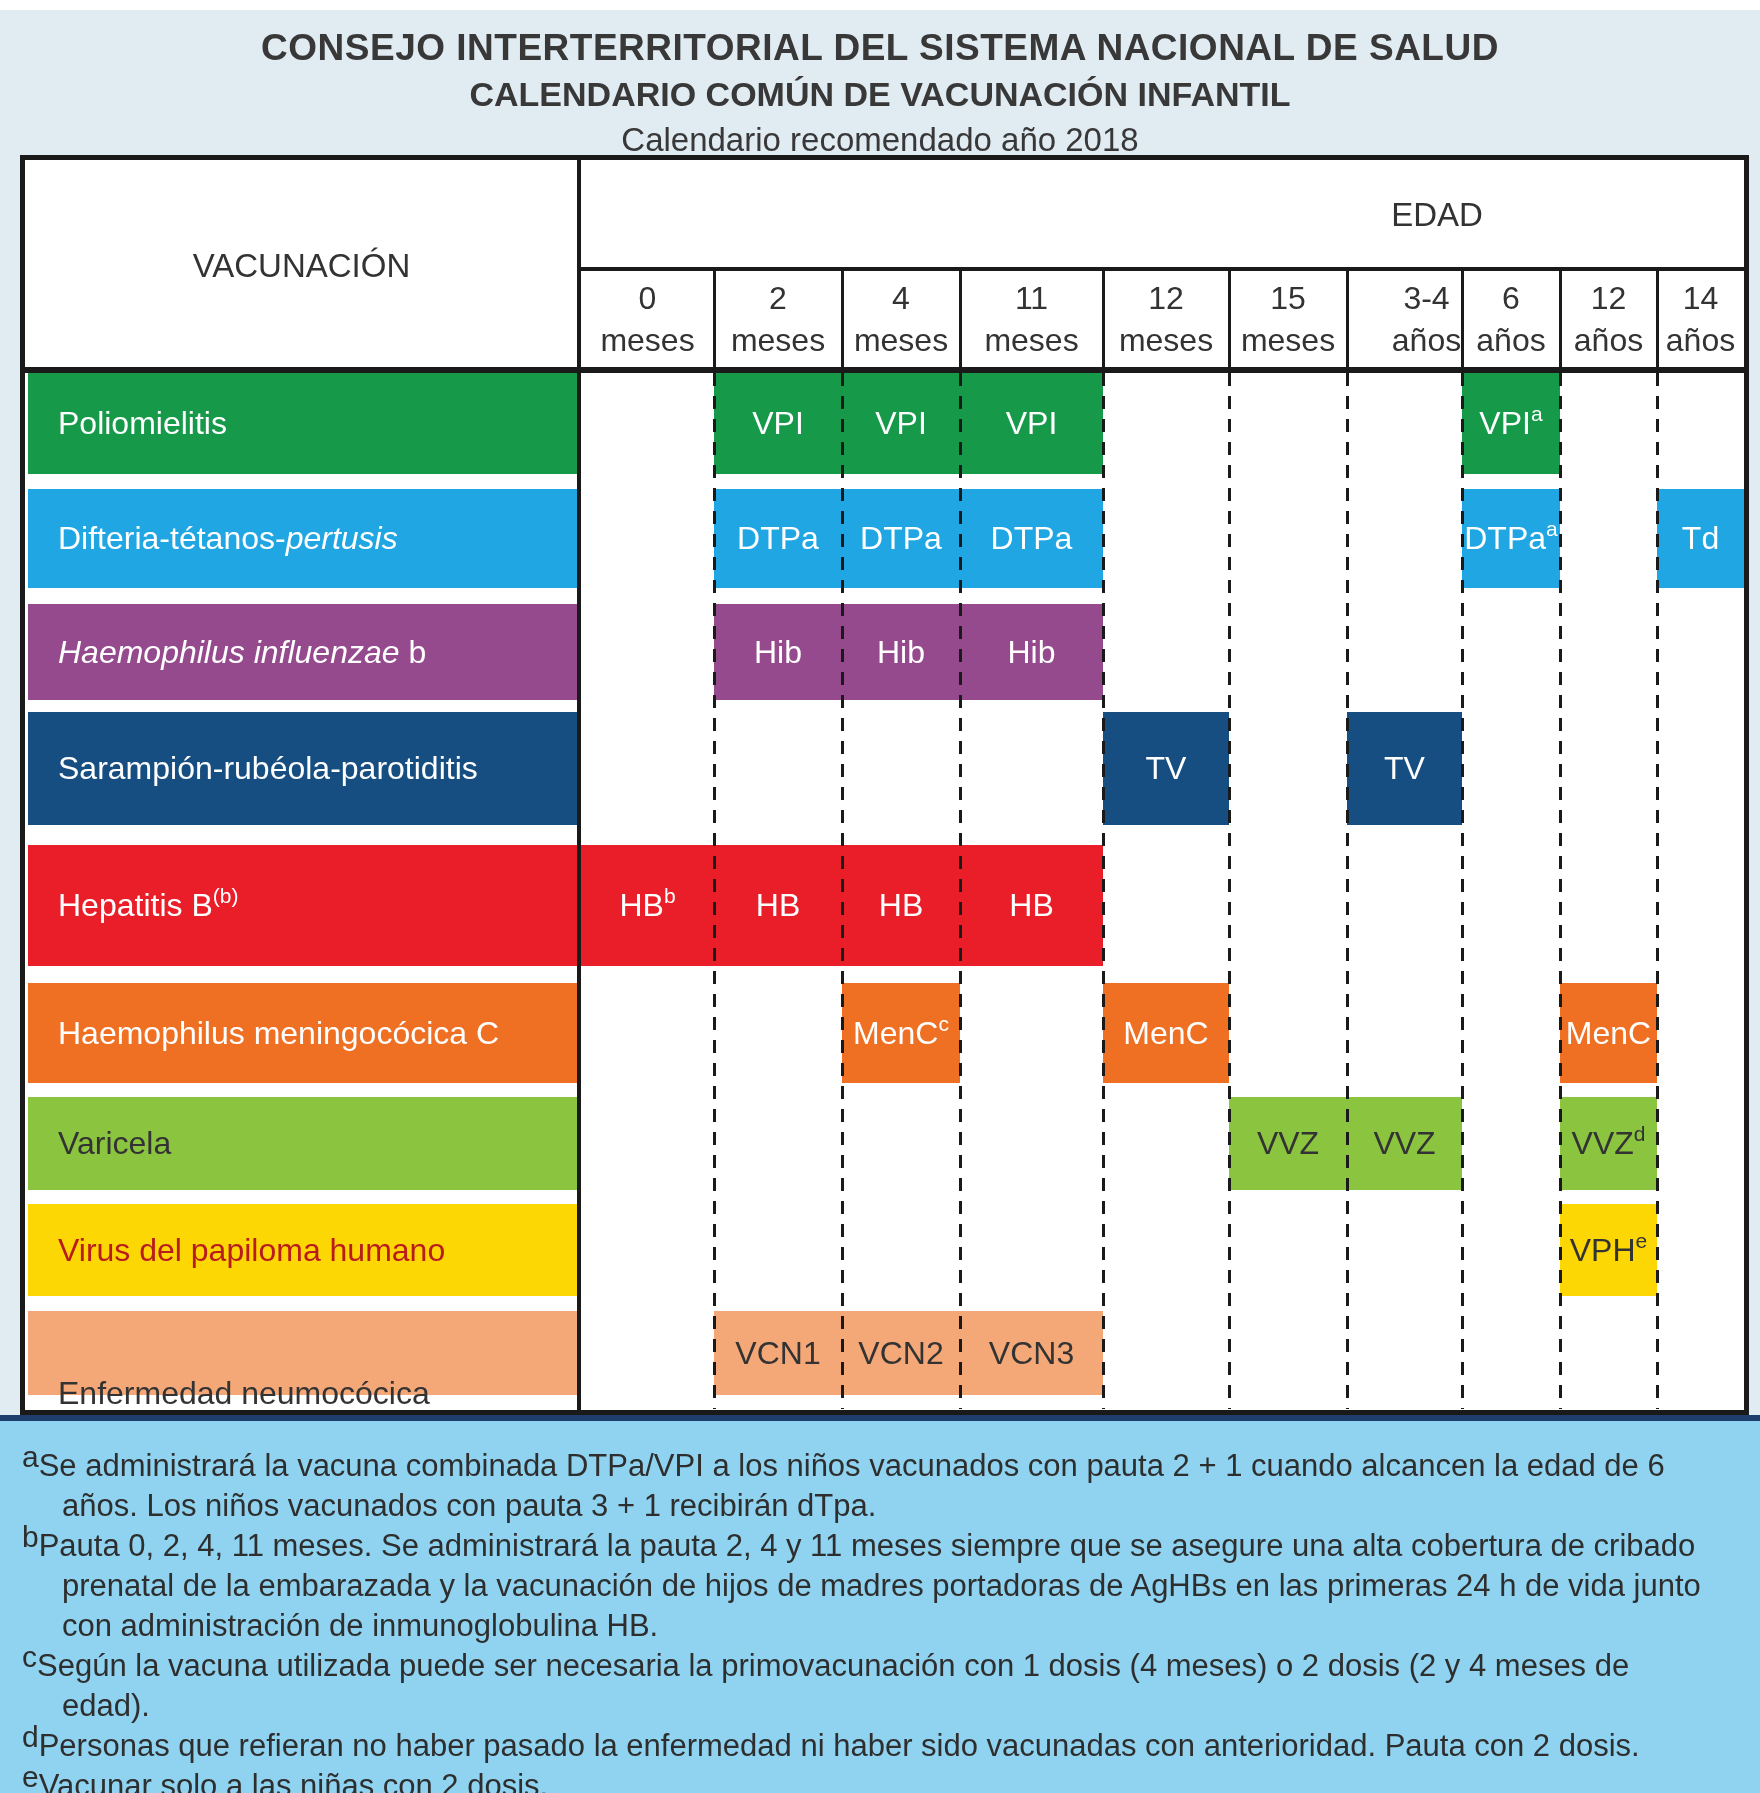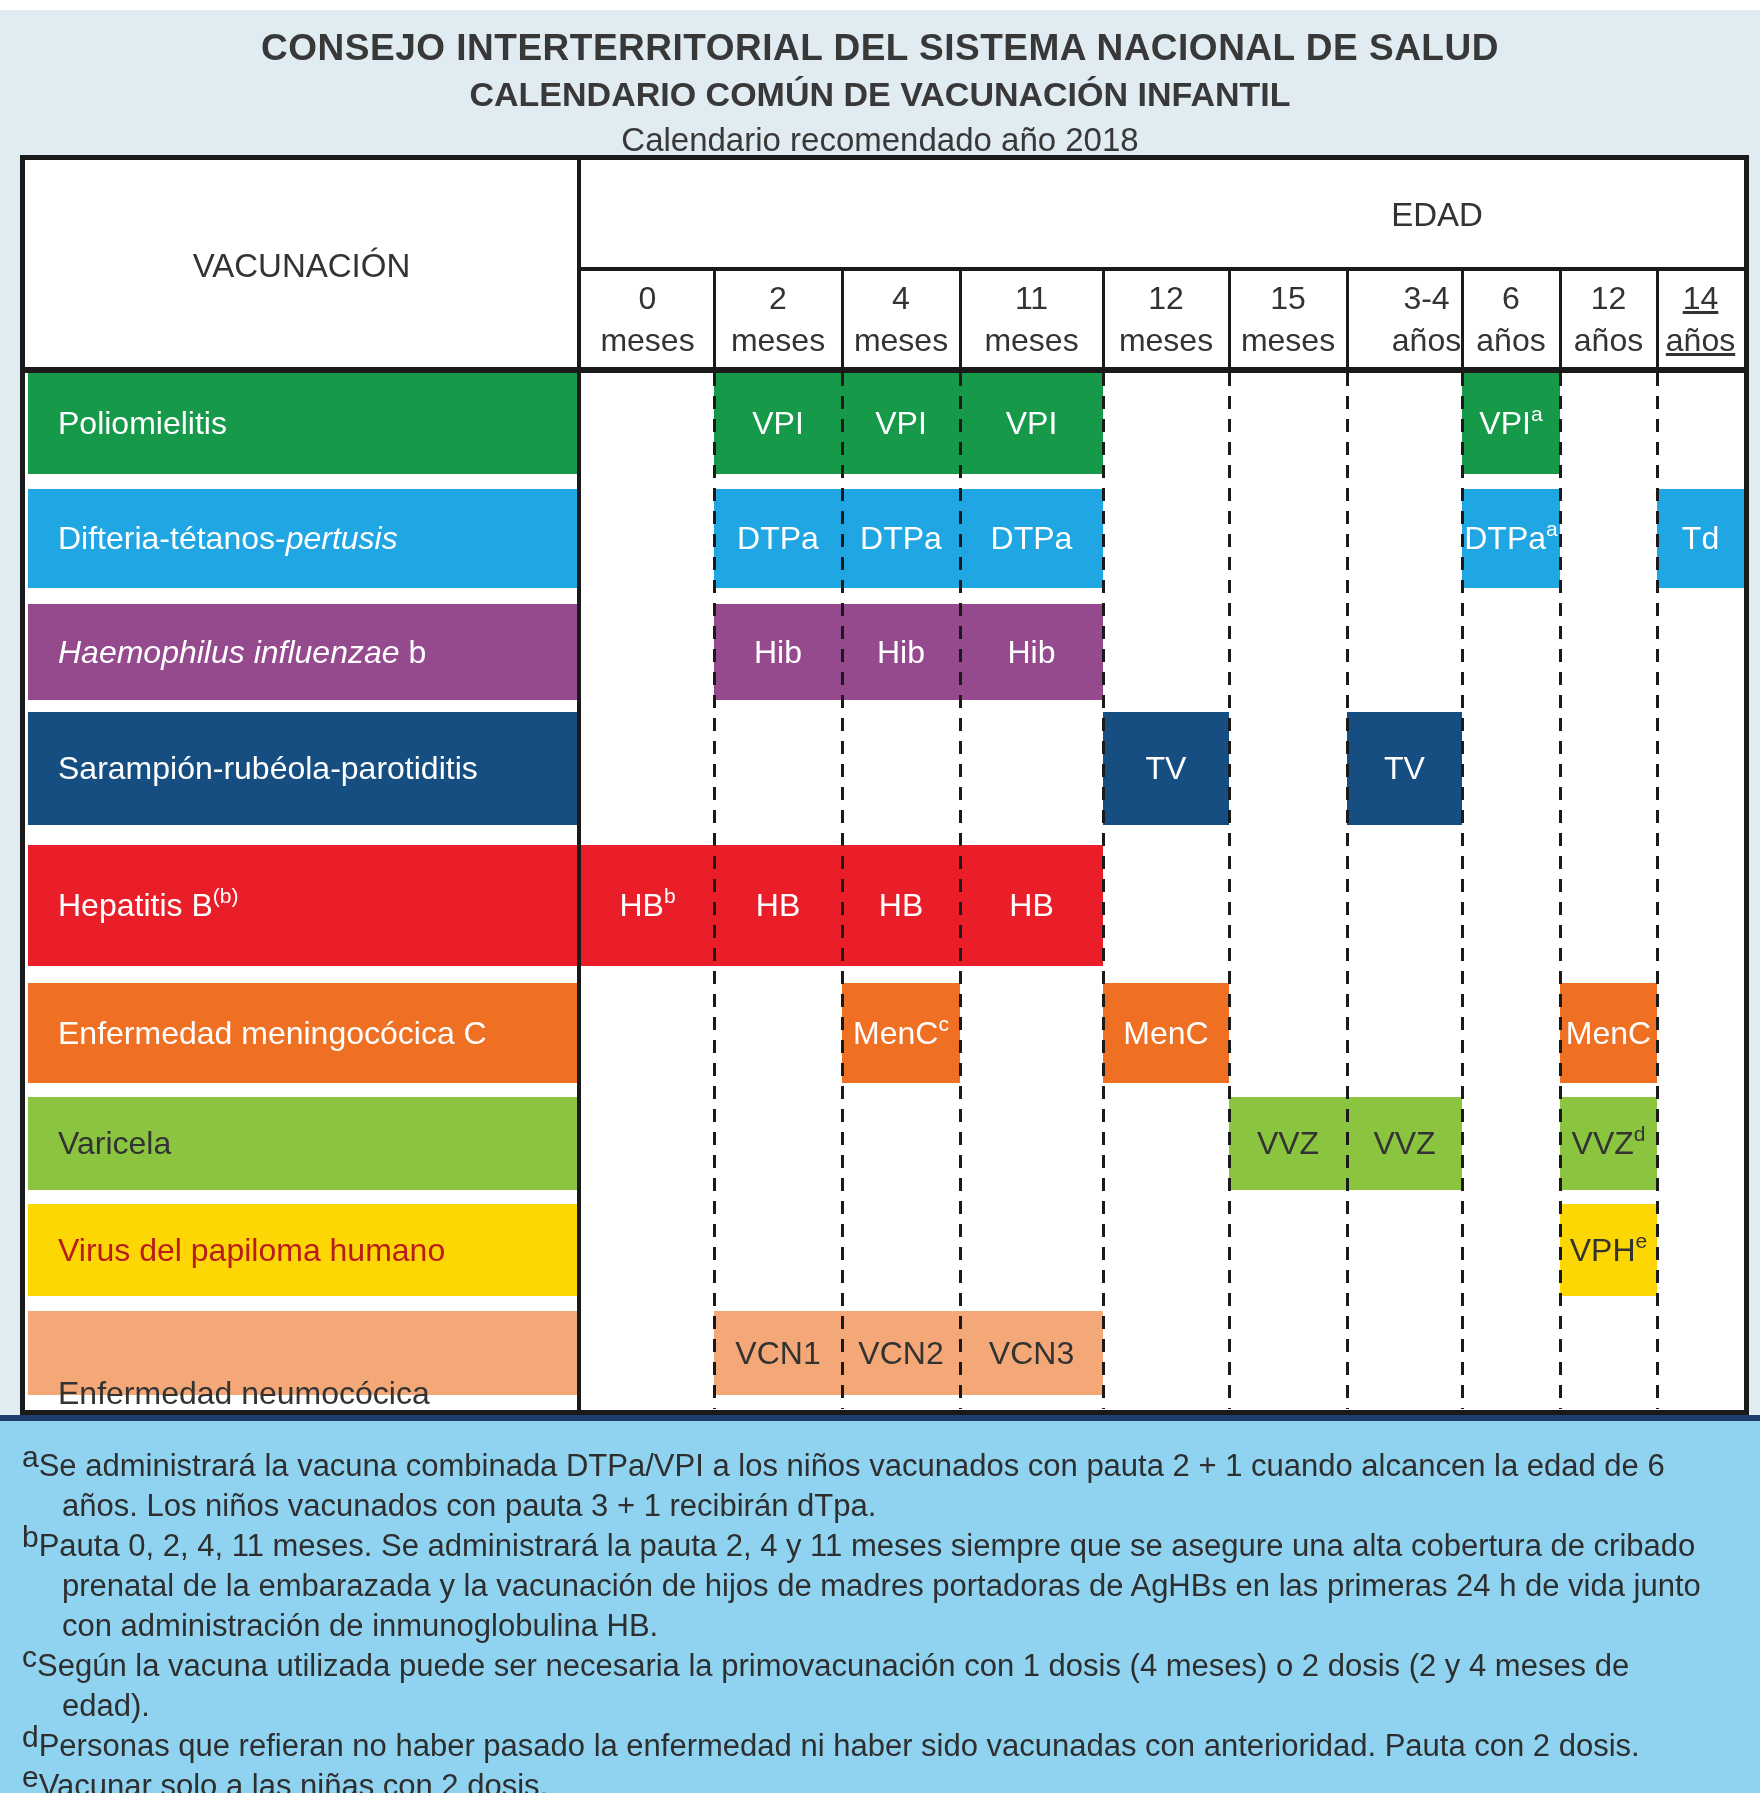--- a/index.html
+++ b/index.html
@@ -89,21 +89,21 @@
         <div>años</div>
       </div>
       <div class="abs line" style="top: 267px; left: 1461px; width: 3px; height: 100px;"></div>
       <div class="abs dash" style="left: 1460.5px;"></div>
       <div class="abs col-head" style="left: 1560px; width: 97px;">
         <div>12</div>
         <div>años</div>
       </div>
       <div class="abs line" style="top: 267px; left: 1559px; width: 3px; height: 100px;"></div>
       <div class="abs dash" style="left: 1558.5px;"></div>
-      <div class="abs col-head" style="left: 1657px; width: 87px; text-decoration: underline;">
+      <div class="abs col-head" style="left: 1657px; width: 87px;">
         <div>14</div>
         <div>años</div>
       </div>
       <div class="abs line" style="top: 267px; left: 1656px; width: 3px; height: 100px;"></div>
       <div class="abs dash" style="left: 1655.5px;"></div>
       <div class="abs band" style="top: 373px; left: 28px; width: 549px; height: 101px; background: rgb(22, 154, 74);"></div>
       <div class="abs row-label" style="top: 373px; left: 28px; width: 549px; height: 101px; line-height: 101px; color: rgb(255, 255, 255);"><span>Poliomielitis</span></div>
       <div class="abs band" style="top: 373px; left: 714px; width: 389px; height: 101px; background: rgb(22, 154, 74);"></div>
       <div class="abs cell-code" style="top: 373px; left: 714px; width: 128px; height: 101px; line-height: 101px; color: rgb(255, 255, 255);"><span>VPI</span></div>
       <div class="abs cell-code" style="top: 373px; left: 842px; width: 118px; height: 101px; line-height: 101px; color: rgb(255, 255, 255);"><span>VPI</span></div>
@@ -133,21 +133,21 @@
       <div class="abs band" style="top: 712px; left: 1347px; width: 115px; height: 113px; background: rgb(23, 78, 129);"></div>
       <div class="abs cell-code" style="top: 712px; left: 1347px; width: 115px; height: 113px; line-height: 113px; color: rgb(255, 255, 255);"><span>TV</span></div>
       <div class="abs band" style="top: 845px; left: 28px; width: 549px; height: 121px; background: rgb(233, 30, 41);"></div>
       <div class="abs row-label" style="top: 845px; left: 28px; width: 549px; height: 121px; line-height: 121px; color: rgb(255, 255, 255);"><span>Hepatitis B</span><sup class="lbl-sup">(b)</sup></div>
       <div class="abs band" style="top: 845px; left: 581px; width: 522px; height: 121px; background: rgb(233, 30, 41);"></div>
       <div class="abs cell-code" style="top: 845px; left: 581px; width: 133px; height: 121px; line-height: 121px; color: rgb(255, 255, 255);"><span>HB</span><sup>b</sup></div>
       <div class="abs cell-code" style="top: 845px; left: 714px; width: 128px; height: 121px; line-height: 121px; color: rgb(255, 255, 255);"><span>HB</span></div>
       <div class="abs cell-code" style="top: 845px; left: 842px; width: 118px; height: 121px; line-height: 121px; color: rgb(255, 255, 255);"><span>HB</span></div>
       <div class="abs cell-code" style="top: 845px; left: 960px; width: 143px; height: 121px; line-height: 121px; color: rgb(255, 255, 255);"><span>HB</span></div>
       <div class="abs band" style="top: 983px; left: 28px; width: 549px; height: 100px; background: rgb(239, 112, 35);"></div>
-      <div class="abs row-label" style="top: 983px; left: 28px; width: 549px; height: 100px; line-height: 100px; color: rgb(255, 255, 255);"><span>Enfermedad meningocócica C</span></div>
+      <div class="abs row-label" style="top: 983px; left: 28px; width: 549px; height: 100px; line-height: 100px; color: rgb(255, 255, 255);"><span>Haemophilus meningocócica C</span></div>
       <div class="abs band" style="top: 983px; left: 842px; width: 118px; height: 100px; background: rgb(239, 112, 35);"></div>
       <div class="abs cell-code" style="top: 983px; left: 842px; width: 118px; height: 100px; line-height: 100px; color: rgb(255, 255, 255);"><span>MenC</span><sup>c</sup></div>
       <div class="abs band" style="top: 983px; left: 1103px; width: 126px; height: 100px; background: rgb(239, 112, 35);"></div>
       <div class="abs cell-code" style="top: 983px; left: 1103px; width: 126px; height: 100px; line-height: 100px; color: rgb(255, 255, 255);"><span>MenC</span></div>
       <div class="abs band" style="top: 983px; left: 1560px; width: 97px; height: 100px; background: rgb(239, 112, 35);"></div>
       <div class="abs cell-code" style="top: 983px; left: 1560px; width: 97px; height: 100px; line-height: 100px; color: rgb(255, 255, 255);"><span>MenC</span></div>
       <div class="abs band" style="top: 1097px; left: 28px; width: 549px; height: 93px; background: rgb(139, 197, 63);"></div>
       <div class="abs row-label" style="top: 1097px; left: 28px; width: 549px; height: 93px; line-height: 93px; color: rgb(51, 51, 51);"><span>Varicela</span></div>
       <div class="abs band" style="top: 1097px; left: 1229px; width: 233px; height: 93px; background: rgb(139, 197, 63);"></div>
       <div class="abs cell-code" style="top: 1097px; left: 1229px; width: 118px; height: 93px; line-height: 93px; color: rgb(51, 51, 51);"><span>VVZ</span></div>

